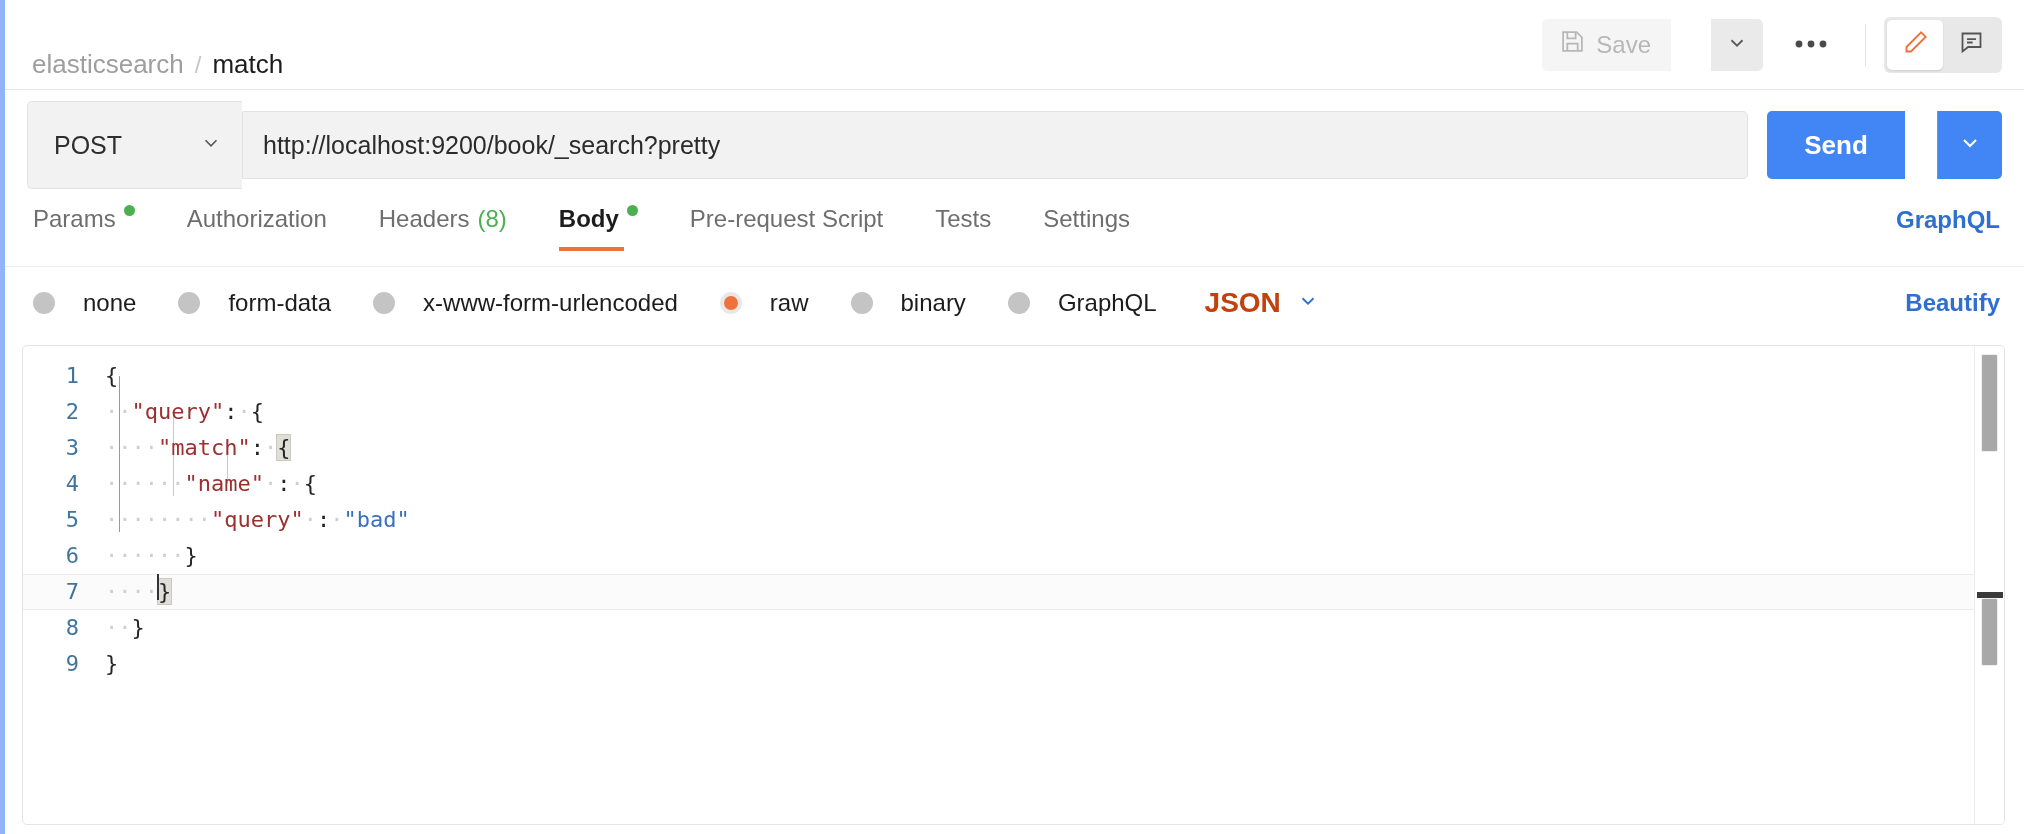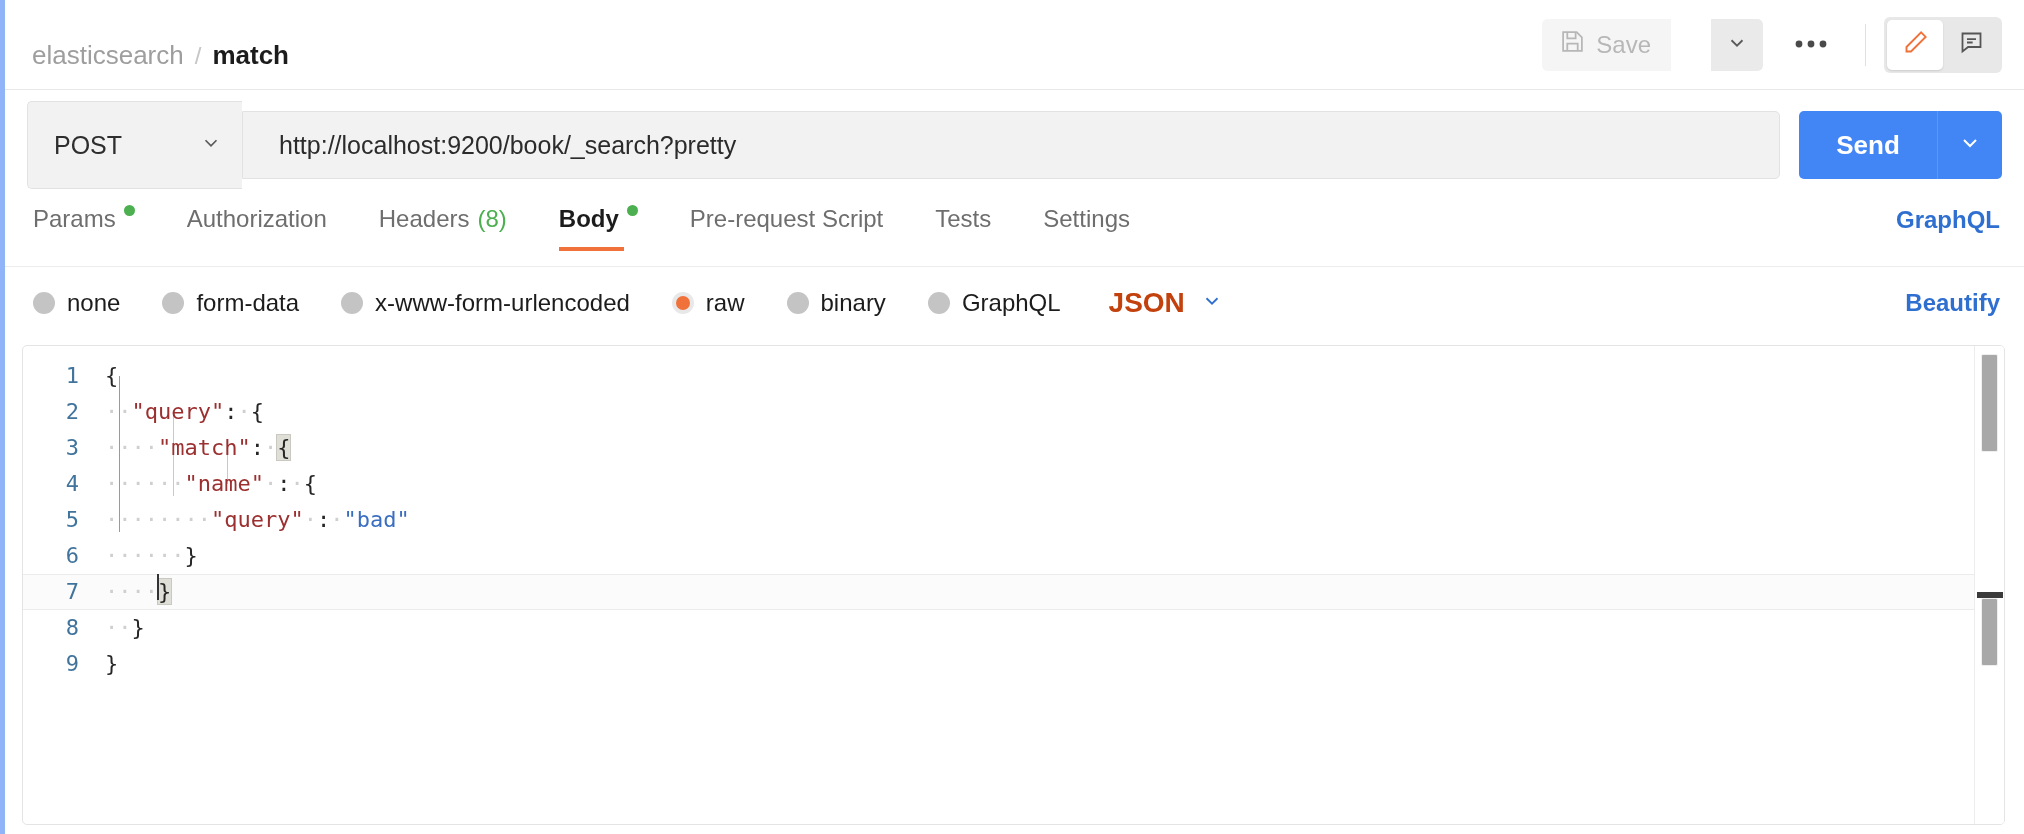--- a/index.html
+++ b/index.html
@@ -16,30 +16,30 @@
     position: absolute; left: 0; top: 0;
     width: 5px; height: 834px;
     background: #8fb4f7;
   }
 
   
   .header {
     position: absolute; left: 5px; top: 0;
     width: 2019px; height: 90px;
     border-bottom: 1px solid #e8e8e8;
-    display: flex; 
+    display: flex; align-items: center;
   }
   .breadcrumb {
     display: flex; align-items: baseline; gap: 11px;
     margin-left: 27px;
     font-size: 26px;
   }
   .crumb-parent { color: #9e9e9e; }
   .crumb-sep { color: #c6c6c6; font-size: 24px; }
-  .crumb-current { color: #1c1c1c; font-weight: bold; margin-top: 40px; }
+  .crumb-current { color: #1c1c1c; font-weight: normal; margin-top: 40px; }
 
   .header-right {
     margin-left: auto; margin-right: 22px;
     display: flex; align-items: center; gap: 0;
   }
   .save-group { display: flex; align-items: stretch; height: 52px; border-radius: 5px; overflow: hidden; gap: 40px; }
   .save-btn {
     display: flex; align-items: center; gap: 11px;
     background: #f5f5f5; color: #b7b7b7;
     padding: 0 20px 0 18px; font-size: 24px;
@@ -81,26 +81,26 @@
     border-radius: 5px 0 0 5px;
     display: flex; align-items: center; justify-content: space-between;
     padding: 0 20px 0 26px;
     font-size: 25px; color: #2e2e2e; font-weight: 500;
   }
   .url-input {
     flex: 1; height: 68px;
     background: #f2f2f2; border: 1px solid #e2e2e2;
     border-radius: 0 5px 5px 0;
     display: flex; align-items: center;
-    padding-left: 36px;
+    padding-left: 20px;
     font-size: 25px; color: #2b2b2b;
   }
   .send-group {
     display: flex; margin-left: 19px; height: 68px;
-    border-radius: 5px; overflow: hidden;
+    border-radius: 5px; overflow: hidden; gap: 32px;
   }
   .send-btn {
     background: #4285f4; color: #fff;
     font-size: 26px; font-weight: bold;
     display: flex; align-items: center; justify-content: center;
     width: 138px;
   }
   .send-caret {
     background: #4285f4; width: 65px;
     display: flex; align-items: center; justify-content: center;
@@ -135,21 +135,21 @@
   .tabs-right { margin-left: auto; padding-top: 1px; }
 
   
   .bodytype-row {
     position: absolute; left: 5px; top: 272px;
     width: 2019px; height: 62px;
     display: flex; align-items: center;
     padding-left: 28px; padding-right: 24px;
   }
   .radio-opt {
-    display: flex; align-items: center; gap: 12px;
+    display: flex; align-items: center; gap: 28px;
     font-size: 24px; color: #1c1c1c;
     margin-right: 42px; white-space: nowrap;
   }
   .radio {
     width: 22px; height: 22px; border-radius: 50%;
     background: #c4c4c4; flex: none;
     display: flex; align-items: center; justify-content: center;
   }
   .radio.selected { background: #e8e8e8; }
   .radio.selected::after {

